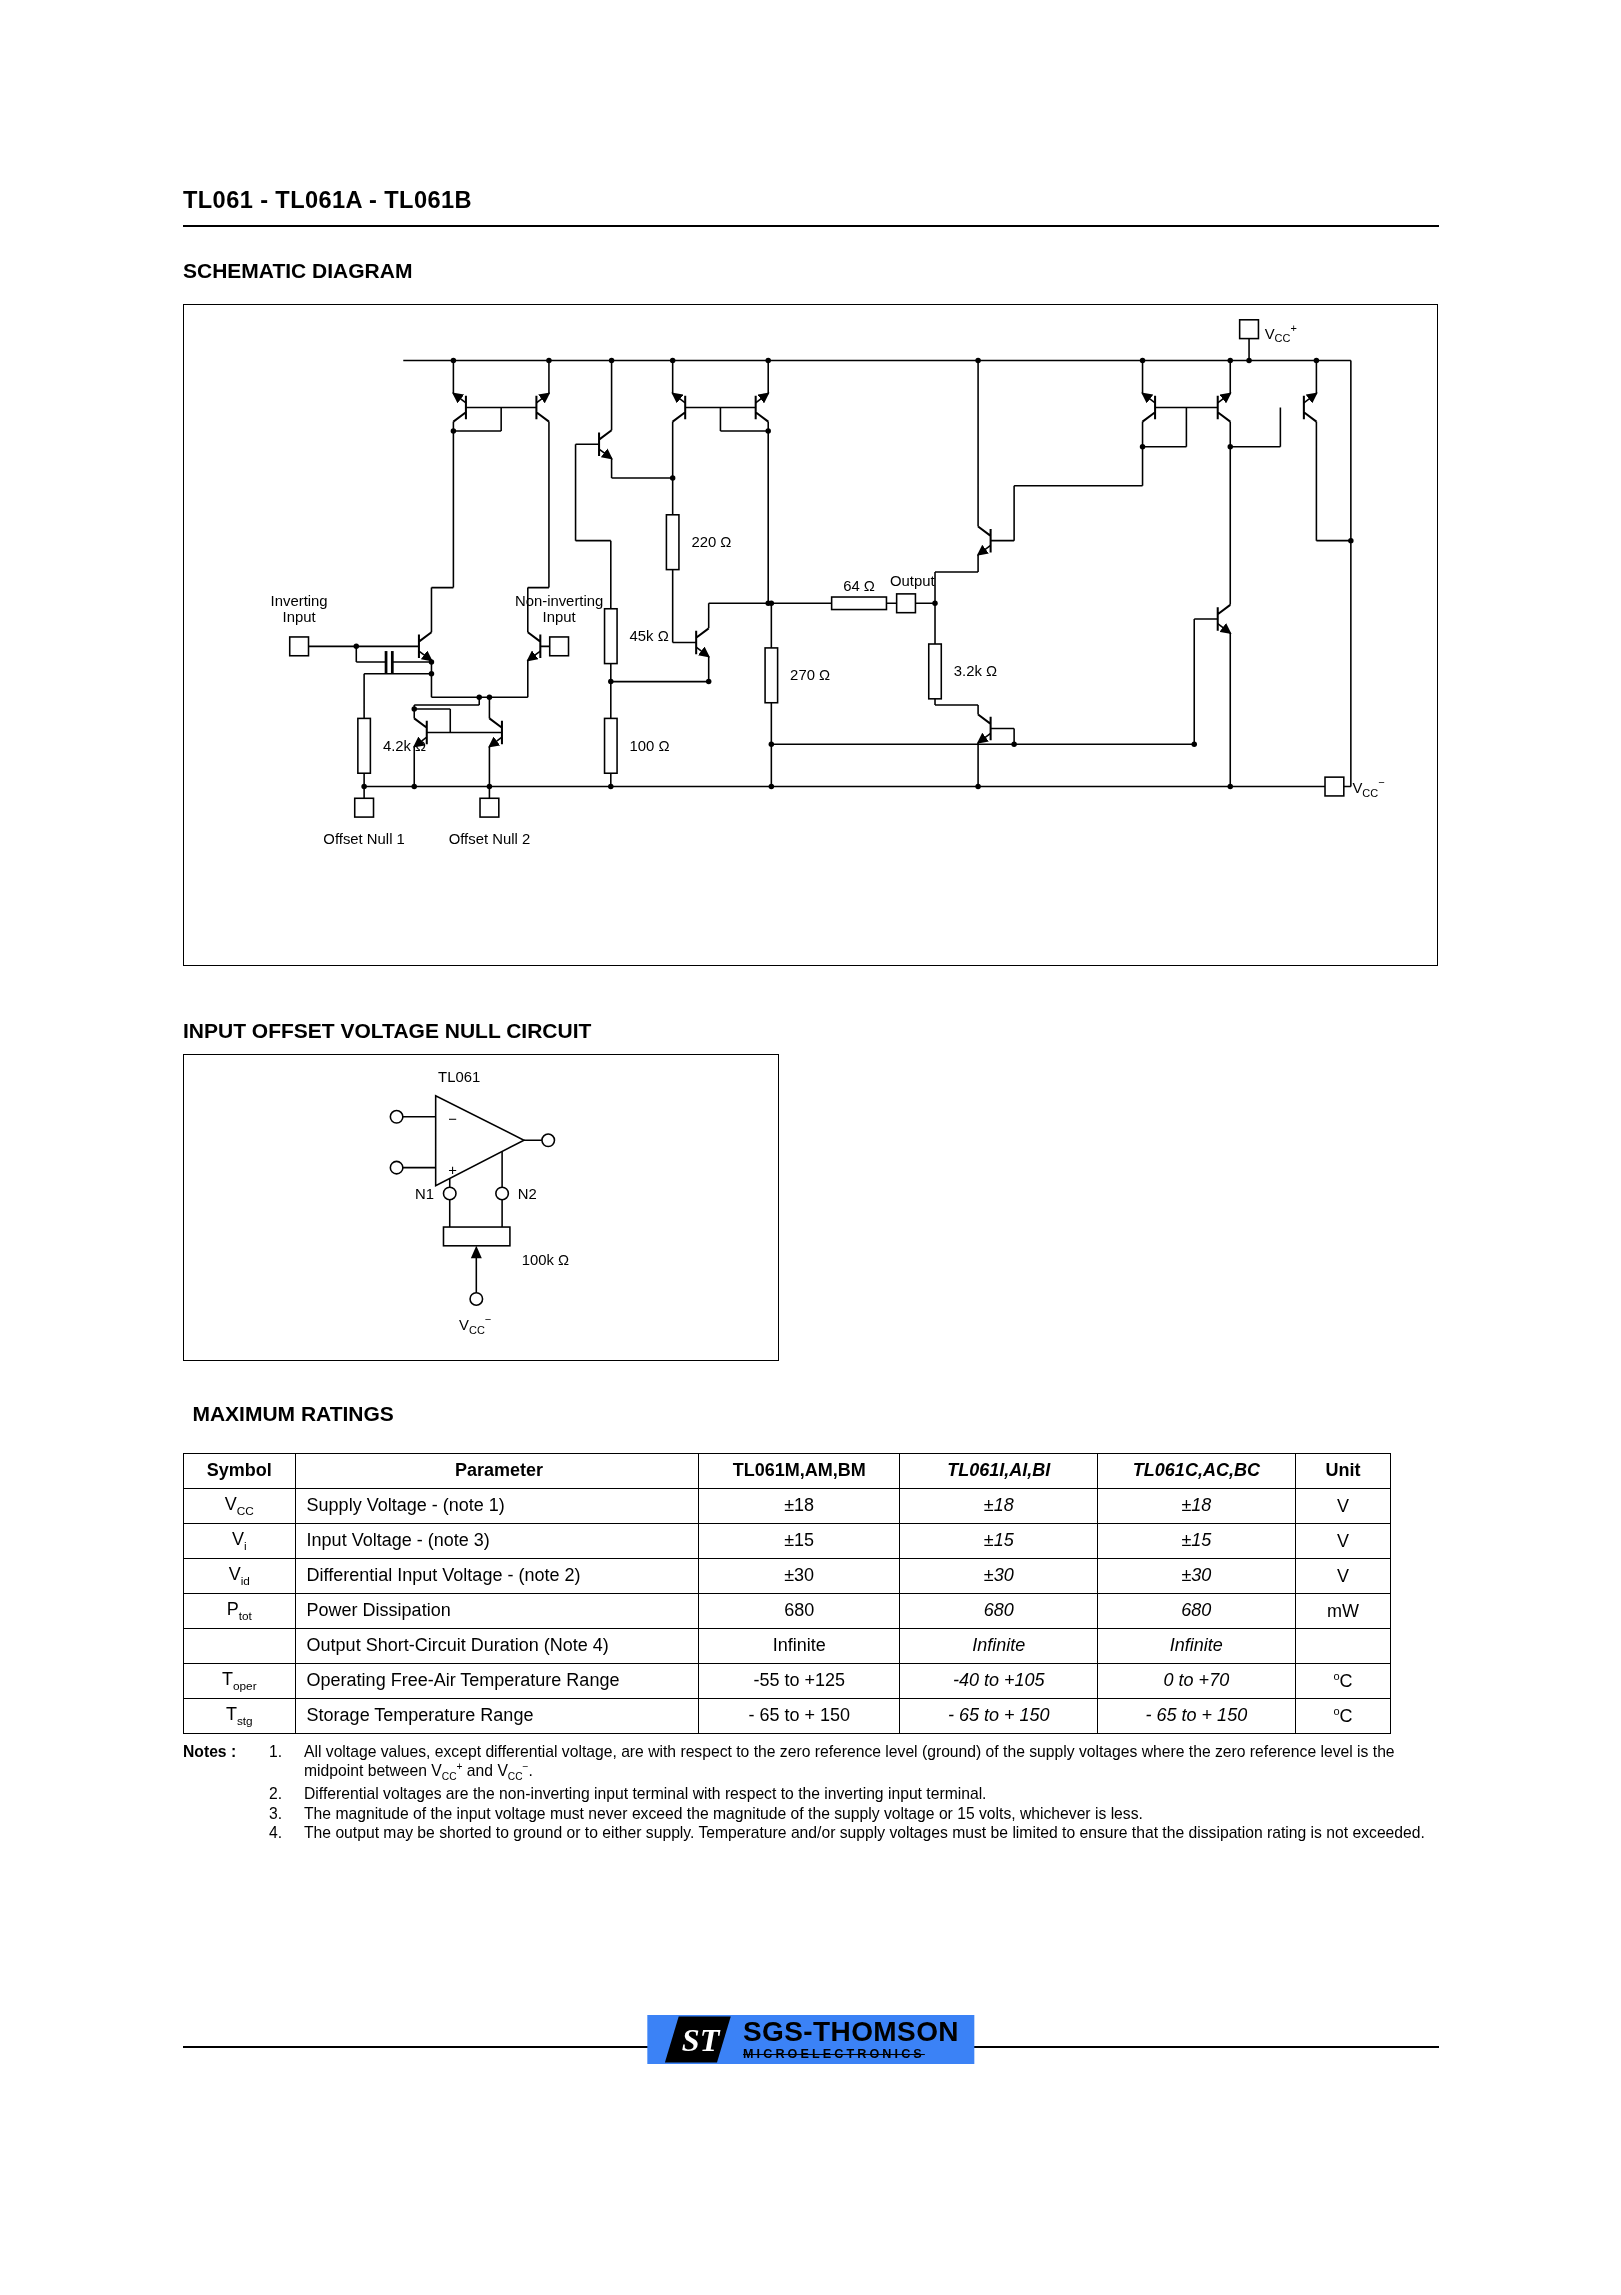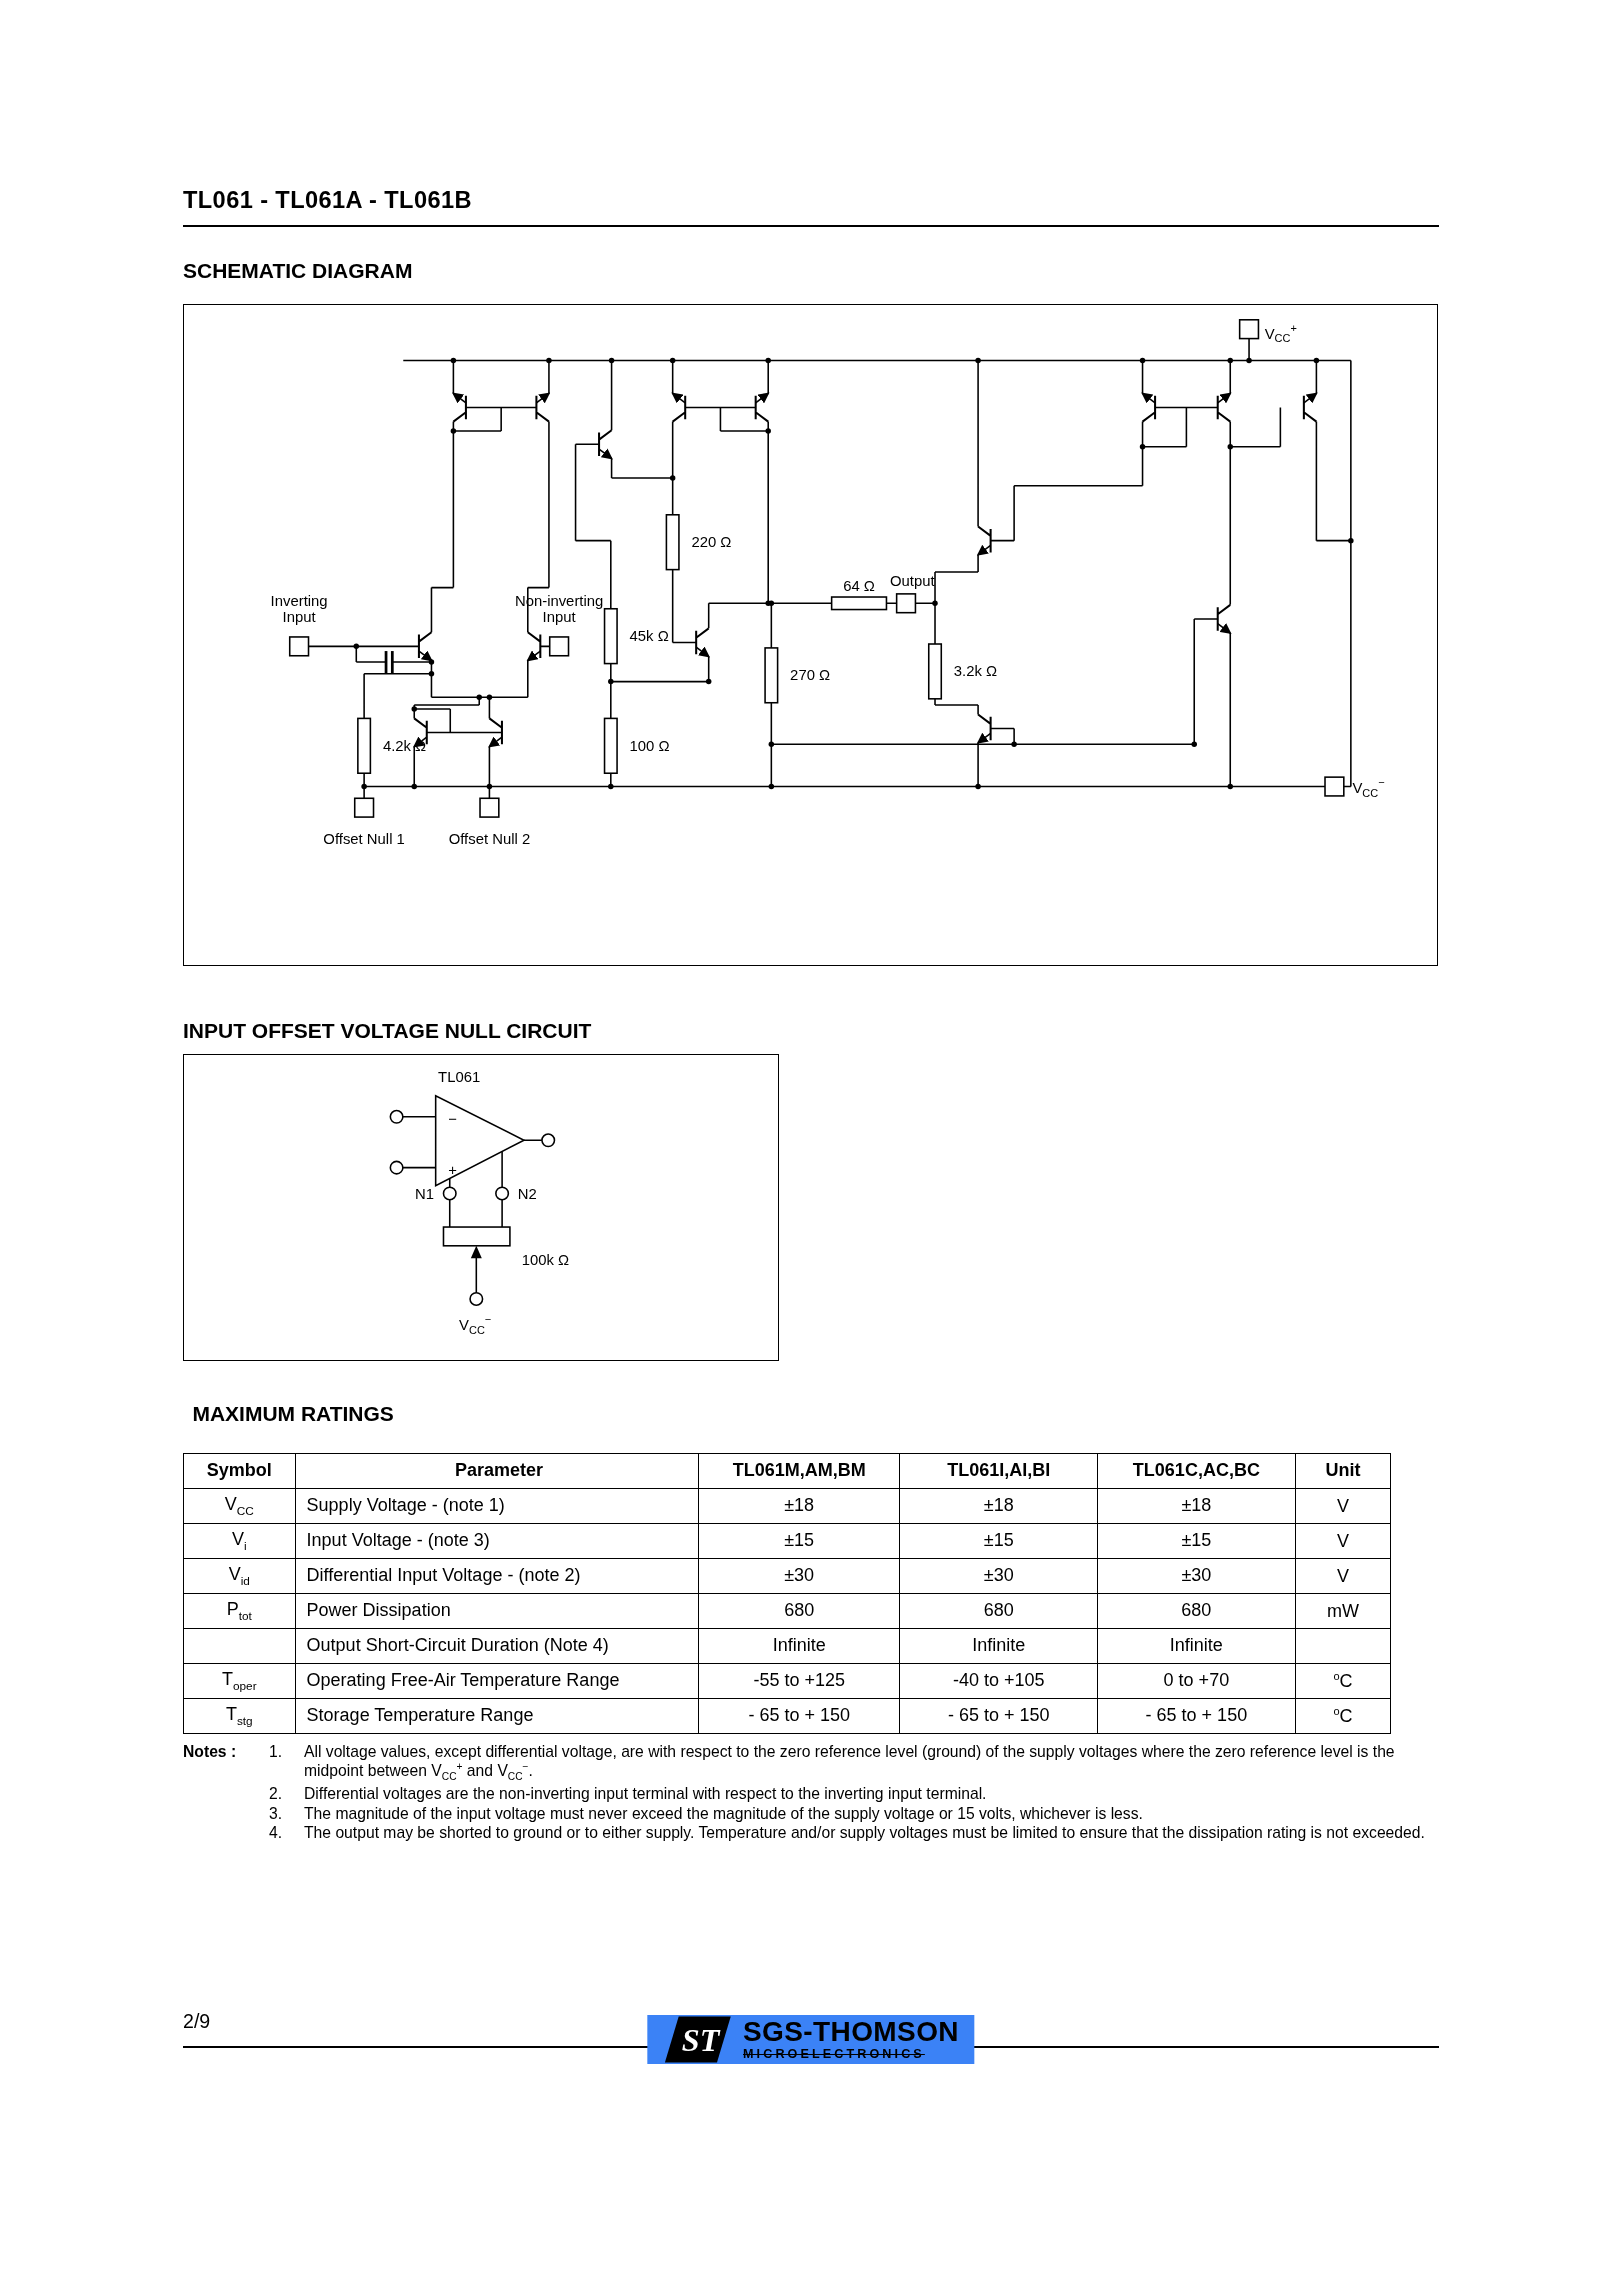--- a/index.html
+++ b/index.html
@@ -13,21 +13,21 @@
   .schematic-box svg,.null-box svg{display:block;}
   #null-heading{margin-top:53px;}
   .null-box{margin-top:11px;width:594px;height:305px;border:1.6px solid #000;}
   #ratings-heading{margin-top:41px;margin-left:9.4px;}
   table.ratings{border-collapse:collapse;margin-top:27px;font-size:18px;}
   table.ratings th,table.ratings td{border:1.6px solid #000;height:34px;padding:0 6.3px;}
   table.ratings th{font-weight:bold;text-align:center;}
   .c-sym{width:98px;text-align:center;}
   .c-par{width:385px;text-align:left;padding-left:11px !important;}
   .c-val{width:188px;text-align:center;}
-  .c-val2{width:184px;text-align:center;}
+  .c-val2{width:184px;text-align:center;font-style:italic;}
   .c-unit{width:82px;text-align:center;}
   table.ratings sub{font-size:11.8px;}
   table.ratings sup{font-size:11px;}
   .notes{display:flex;margin-top:7.9px;font-size:15.7px;line-height:1.24;}
   .notes-label{width:86px;flex:none;font-weight:bold;}
   .notes-list{flex:1;}
   .note-row{display:flex;}
   .note-num{width:35px;flex:none;}
   .note-text{flex:1;}
   .note-text sub{font-size:10.2px;}
@@ -289,21 +289,20 @@
         <div class="note-row">
           <span class="note-num">4.</span>
           <span class="note-text">The output may be shorted to ground or to either supply. Temperature and/or supply voltages must be limited to ensure that the dissipation rating is not exceeded.</span>
         </div>
       </div>
     </div>
 
   </div>
 
   <div class="footer">
-    <div class="page-num">2/9</div>
     <div class="footer-rule"></div>
     <div class="brand-block">
       <svg width="69" height="49" viewBox="0 0 90 64">
         <path d="M20,2 L88,2 L70,62 L2,62 Z" fill="#000"></path>
         <text x="24" y="47" font-size="42" font-family="Liberation Serif, serif" font-style="italic" font-weight="bold" fill="#fff">ST</text>
       </svg>
       <div class="brand-text">
         <div class="brand-name">SGS-THOMSON</div>
         <div class="brand-sub">MICROELECTRONICS</div>
       </div>

